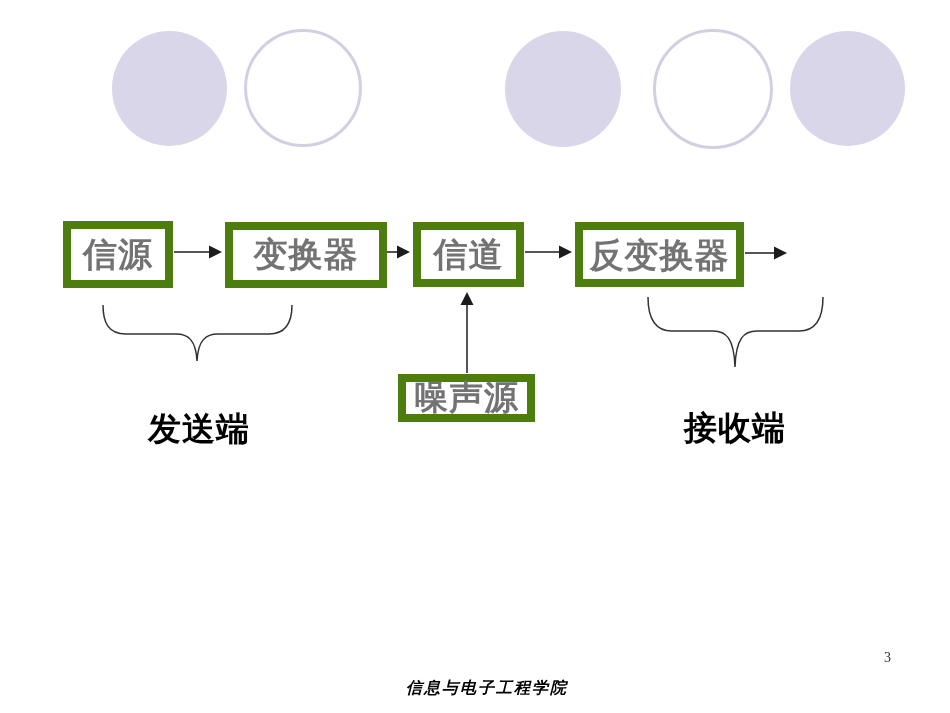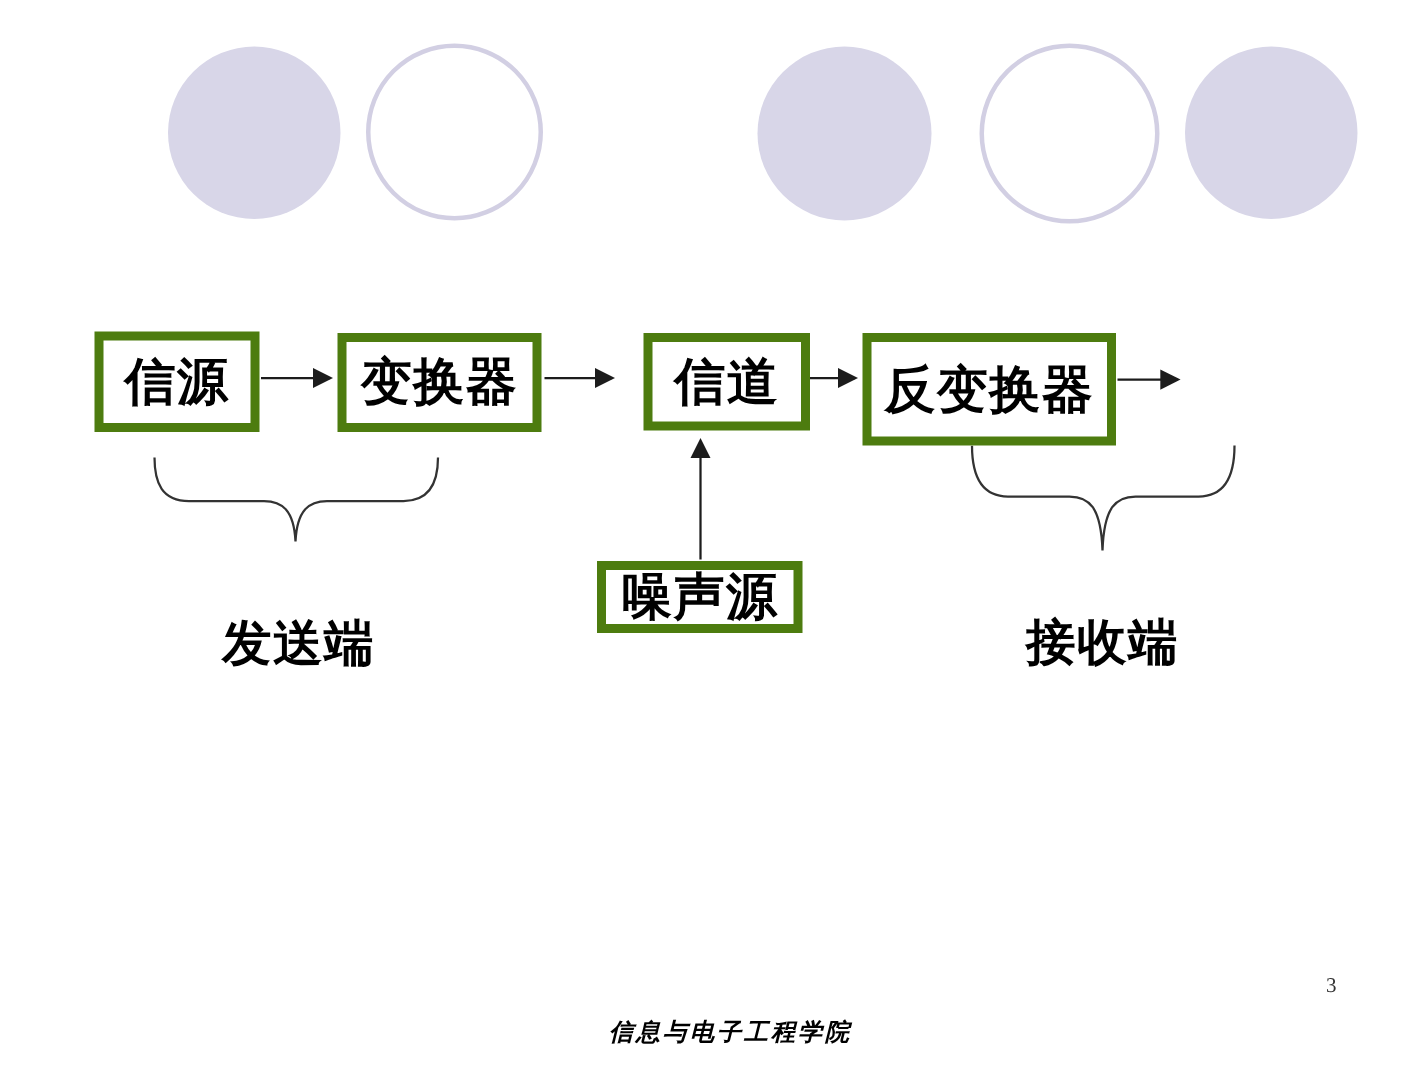--- a/index.html
+++ b/index.html
@@ -37,34 +37,34 @@
     left: 0; top: 0;
     width: 950px; height: 713px;
     pointer-events: none;
   }
 
   
   .dbox {
     position: absolute;
     box-sizing: border-box;
     background: #ffffff;
-    border: 6px solid #4d7c0f;
+    border: 8px solid #4d7c0f;
     display: flex;
     align-items: center;
     justify-content: center;
     font-weight: 700;
     font-size: 34px;
-    color: #000000;
+    color: #737373;
     letter-spacing: 1px;
     white-space: nowrap;
   }
   .b-source    { left: 63px;  top: 221px; width: 110px; height: 67px; }
-  .b-converter { left: 225px; top: 222px; width: 136px; height: 66px; }
-  .b-channel   { left: 413px; top: 222px; width: 111px; height: 65px; margin-left: 16px; }
-  .b-inverse   { left: 575px; top: 222px; width: 169px; height: 75px; }
+  .b-converter { left: 225px; top: 222px; width: 162px; height: 66px; }
+  .b-channel   { left: 413px; top: 222px; width: 111px; height: 65px; }
+  .b-inverse   { left: 575px; top: 222px; width: 169px; height: 65px; align-items: flex-end; }
   .b-sink      { left: 790px; top: 223px; width: 112px; height: 66px; }
   .b-noise     { left: 398px; top: 374px; width: 137px; height: 48px; }
 
   
   .group-label {
     position: absolute;
     font-weight: 700;
     font-size: 33px;
     color: #000000;
     letter-spacing: 1px;

